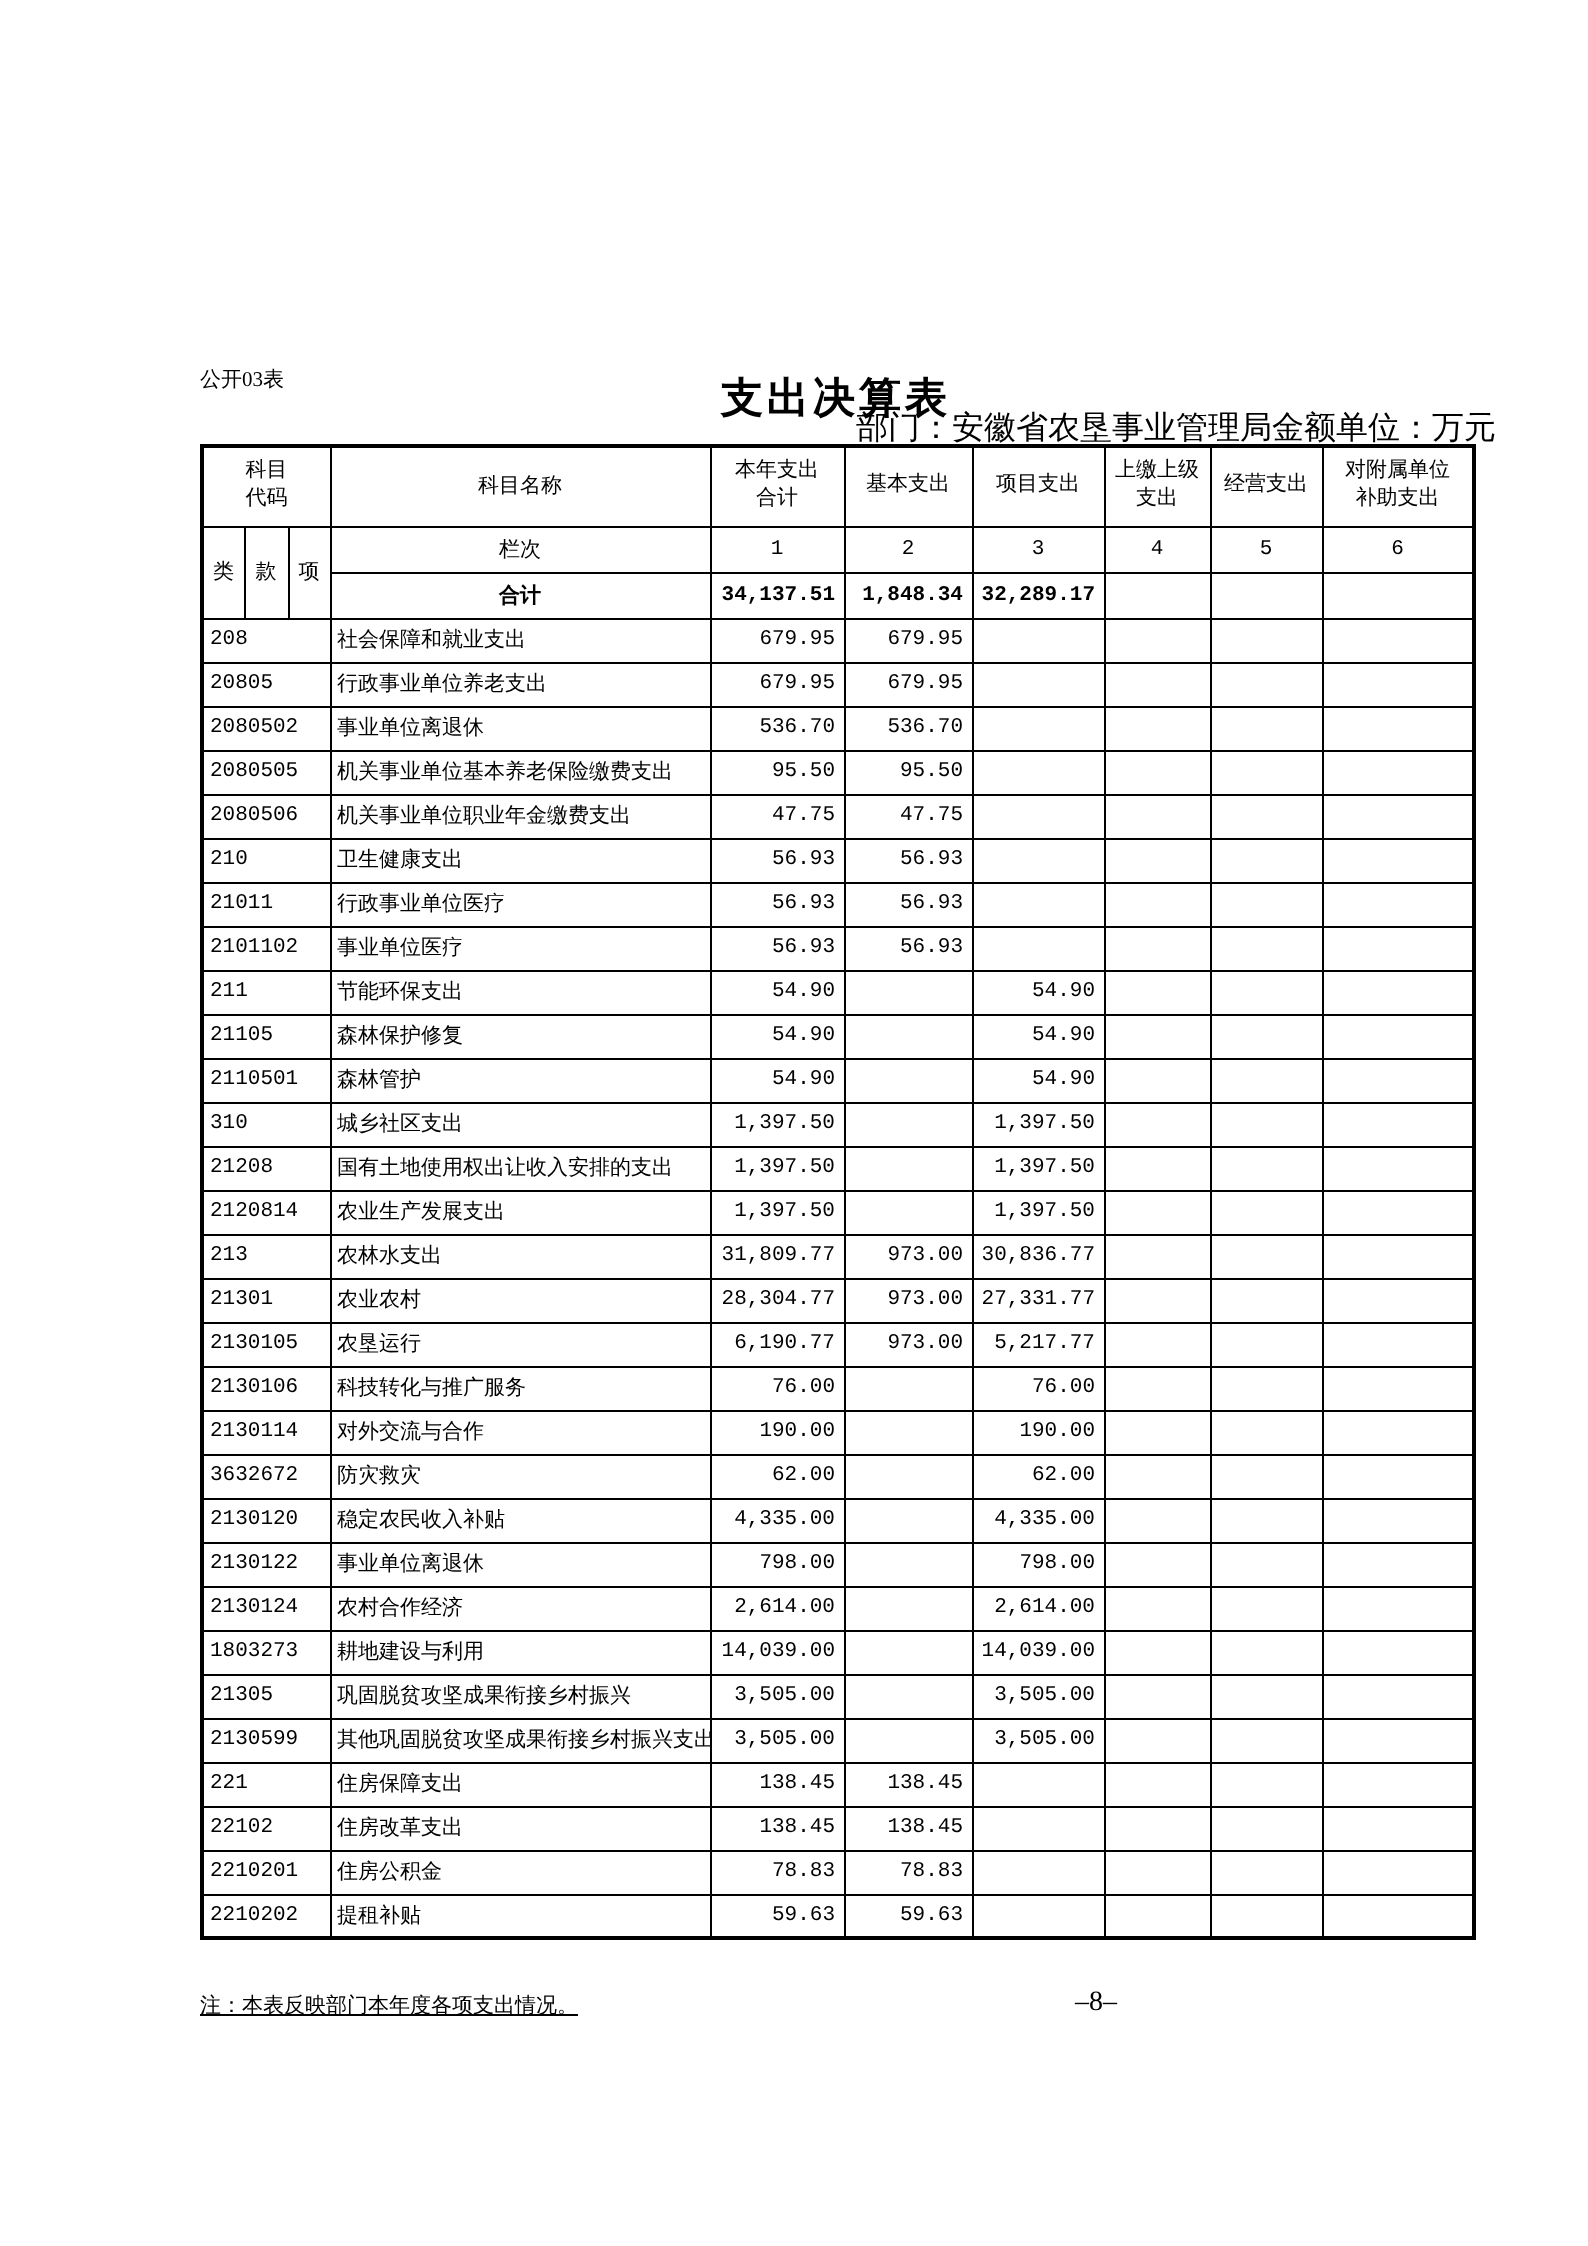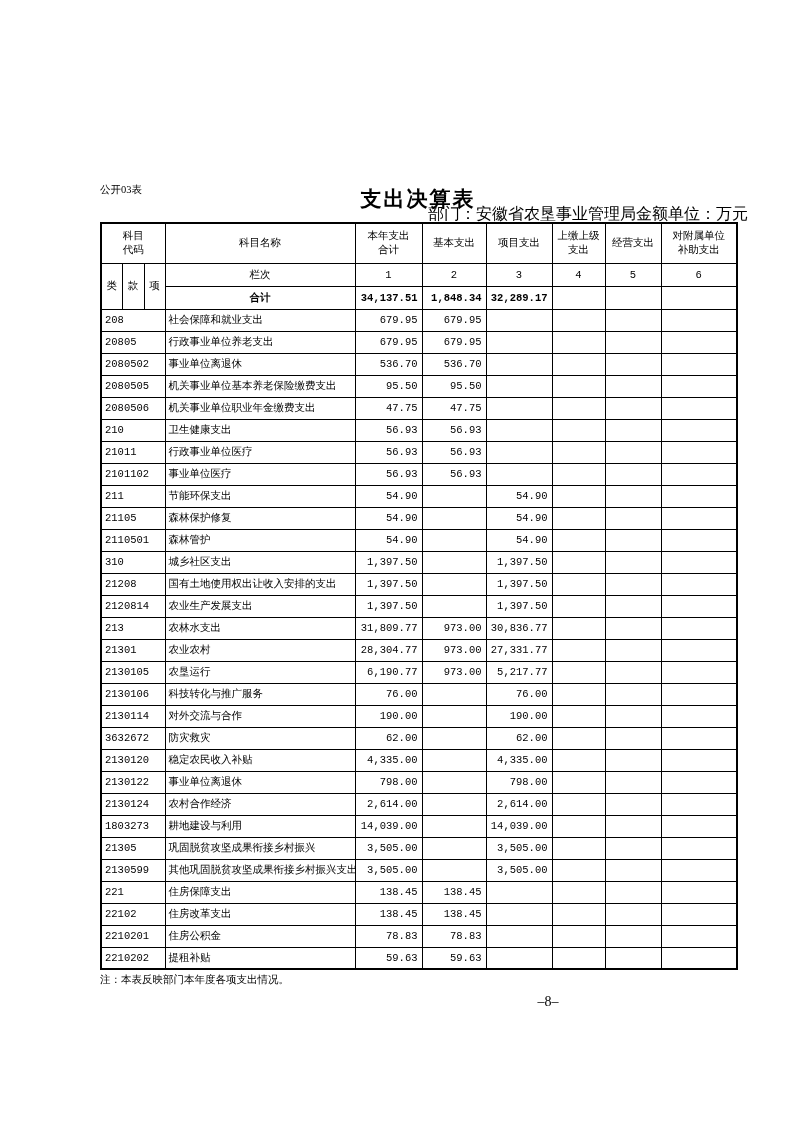--- a/index.html
+++ b/index.html
@@ -45,22 +45,23 @@
   tr.row-head  { height: 40px; }
   tr.row-lanci { height: 23px; }
   tr.row-total { height: 23px; }
   tbody tr     { height: 22px; }
   .c-center { text-align: center; }
   .c-left   { text-align: left; padding-left: 3px !important; white-space: nowrap; }
   .c-num    { text-align: right; padding-right: 4px !important; white-space: nowrap; }
   .pre      { white-space: pre-line; line-height: 1.35; }
   .row-total td { font-weight: bold; }
   .note {
-    position: absolute; top: 973px; left: 100px; width: 636px;
+    position: absolute; top: 996px; left: 100px; width: 636px;
     font-size: 10.5px;
+    text-decoration: underline;
   }
   .page-number {
     position: absolute; top: 994px; left: 548px;
     transform: translateX(-50%);
     font-size: 14px;
   }
 </style>
 </head>
 <body>
 

